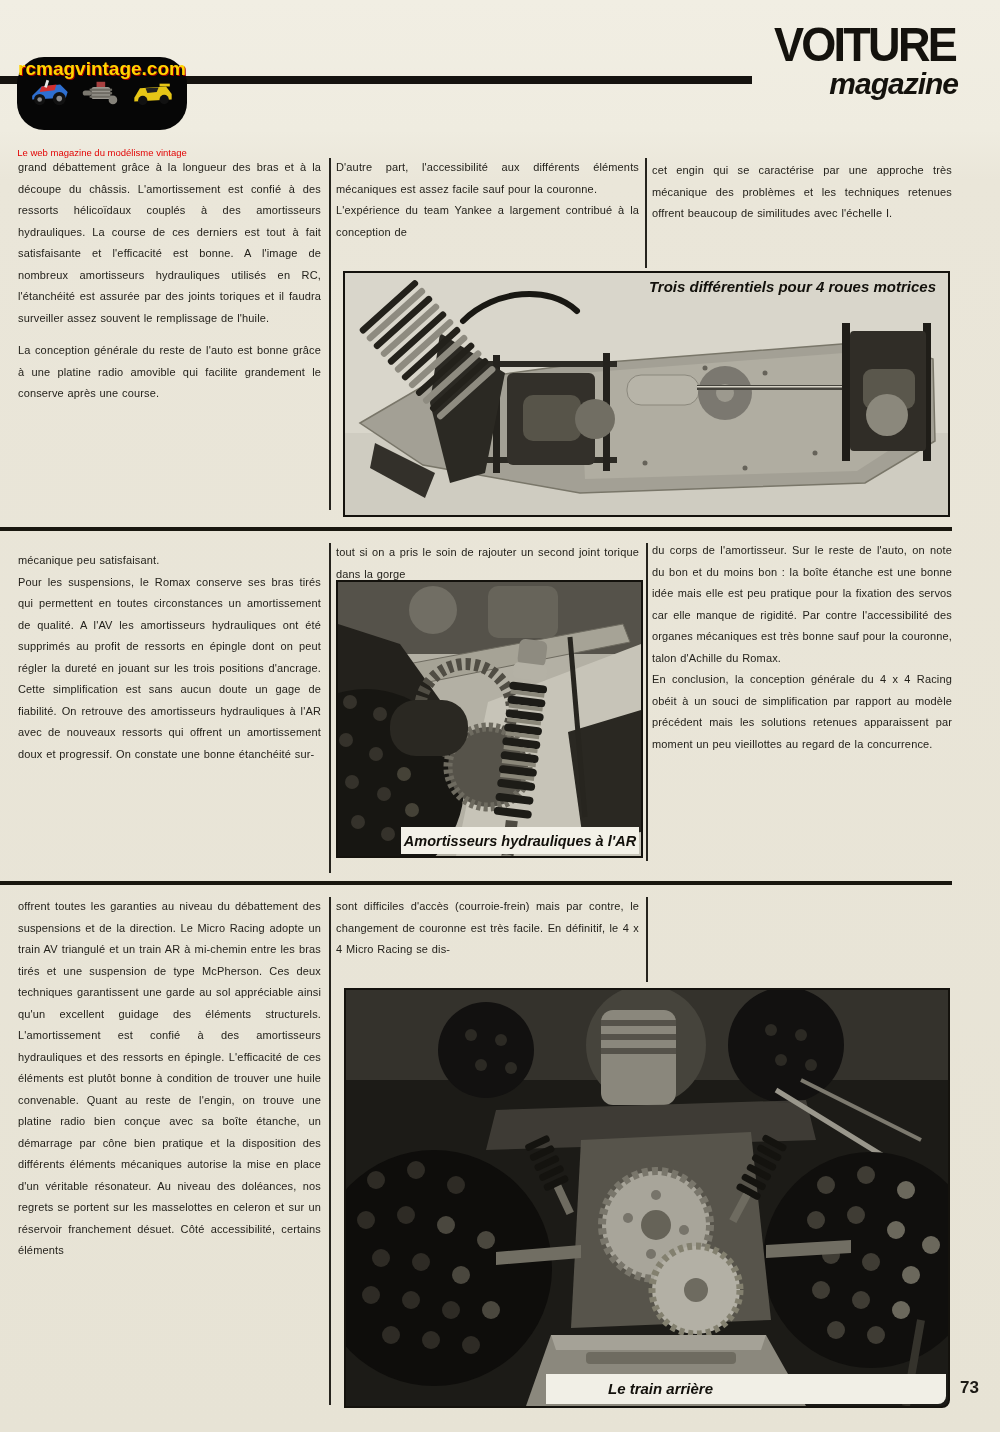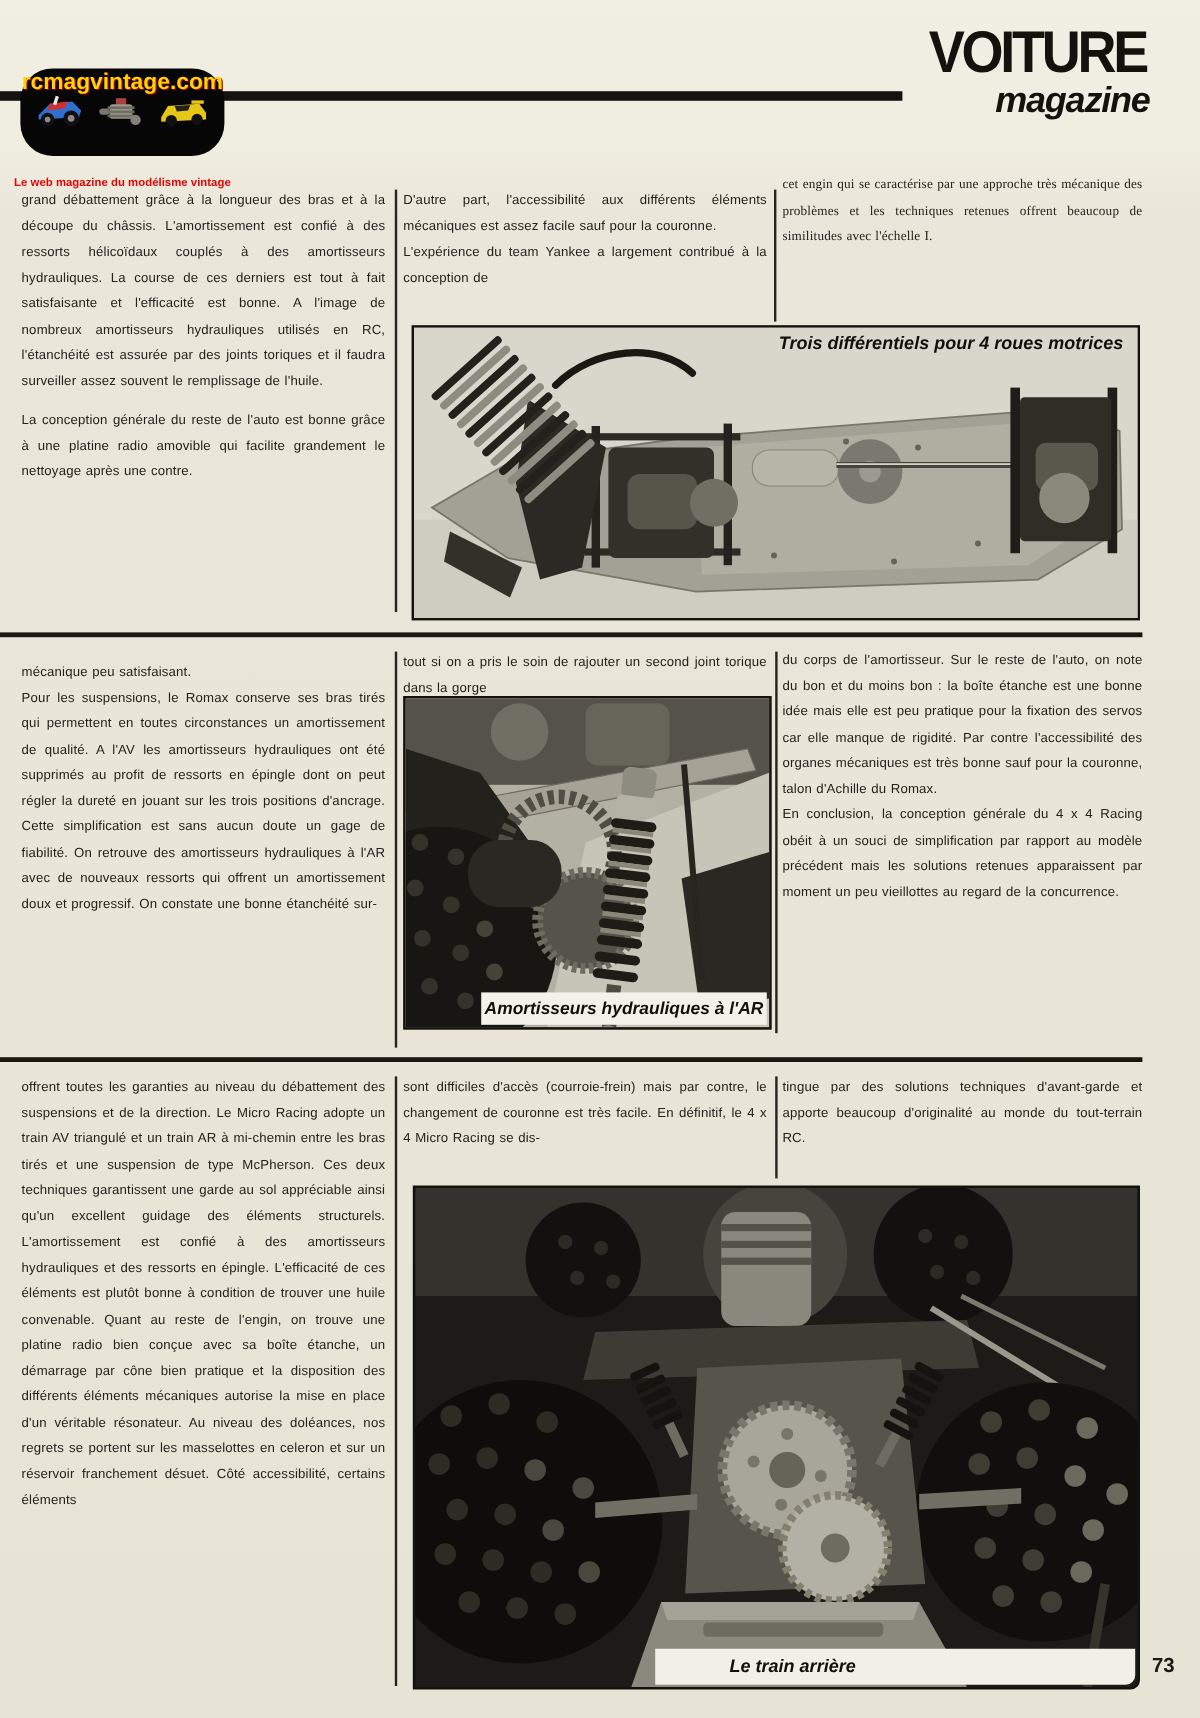--- a/index.html
+++ b/index.html
@@ -7,21 +7,21 @@
   .page{position:relative;width:1000px;height:1432px;overflow:hidden;
         background:linear-gradient(180deg,#f1eee3 0px,#efece0 130px,#eae6d9 180px,#e7e3d5 100%);}
   
   .mast-rule{position:absolute;left:0;top:76px;width:752px;height:8px;background:#15130f;}
   .sitelogo{position:absolute;left:17px;top:57px;width:170px;height:73px;background:#060606;
             z-index:3;display:flex;flex-direction:column;align-items:center;justify-content:space-between;
             padding:2px 3px;box-sizing:border-box;border-radius:27px;}
   .sitelogo-title{font-size:19px;font-weight:bold;color:#ffd400;letter-spacing:0px;line-height:20px;
                   text-shadow:1px 1px 0 #a80000;white-space:nowrap;}
   .sitelogo-icons{display:flex;gap:9px;align-items:center;height:30px;}
-  .sitelogo-tagline{font-size:9.5px;font-weight:bold;color:#e20505;line-height:11px;white-space:nowrap;margin-top:40px;}
+  .sitelogo-tagline{font-size:9.5px;font-weight:normal;color:#e20505;line-height:11px;white-space:nowrap;margin-top:40px;}
   .mast-title{position:absolute;left:690px;top:18px;width:265px;text-align:right;
               font-size:49px;font-weight:bold;color:#14120d;letter-spacing:-3px;
               transform:scaleX(.92);transform-origin:right;line-height:52px;}
   .mast-sub{position:absolute;left:690px;top:67px;width:268px;text-align:right;
             font-size:30px;font-weight:bold;font-style:italic;color:#14120d;letter-spacing:-1px;}
   
   .col{position:absolute;width:303px;text-align:justify;font-size:11px;line-height:21.5px;
        color:#24221c;letter-spacing:.15px;word-spacing:.5px;hyphens:auto;}
   .col p{margin:0;}
   .col p.gap{margin-top:11px;}
@@ -77,29 +77,29 @@
       </svg>
     </div>
     <div class="sitelogo-tagline">Le web magazine du modélisme vintage</div>
   </div>
 
   <div class="mast-title">VOITURE</div>
   <div class="mast-sub">magazine</div>
 
   <div class="col" style="left:18px;top:157px;">
     <p>grand débattement grâce à la longueur des bras et à la découpe du châssis. L'amortissement est confié à des ressorts hélicoïdaux couplés à des amortisseurs hydrauliques. La course de ces derniers est tout à fait satisfaisante et l'efficacité est bonne. A l'image de nombreux amortisseurs hydrauliques utilisés en RC, l'étanchéité est assurée par des joints toriques et il faudra surveiller assez souvent le remplissage de l'huile.</p>
-    <p class="gap">La conception générale du reste de l'auto est bonne grâce à une platine radio amovible qui facilite grandement le nettoyage après une contre.</p>
+    <p class="gap">La conception générale du reste de l'auto est bonne grâce à une platine radio amovible qui facilite grandement le conserve après une course.</p>
   </div>
   <div class="vr" style="left:329px;top:158px;height:352px;"></div>
   <div class="col" style="left:336px;top:157px;">
     <p>D'autre part, l'accessibilité aux différents éléments mécaniques est assez facile sauf pour la couronne.</p>
     <p>L'expérience du team Yankee a largement contribué à la conception de</p>
   </div>
   <div class="vr" style="left:645px;top:158px;height:110px;"></div>
-  <div class="col c3" style="left:652px;top:144px;font-family:Liberation Serif, serif;">
+  <div class="col c3" style="left:652px;top:160px;">
     <p>cet engin qui se caractérise par une approche très mécanique des problèmes et les techniques retenues offrent beaucoup de similitudes avec l'échelle I.</p>
   </div>
 
   <div class="ph" style="left:343px;top:271px;width:603px;height:242px;">
     <svg width="603" height="242" viewBox="0 0 603 242">
       <rect width="603" height="242" fill="#d9d6cb"></rect>
       <rect y="160" width="603" height="82" fill="#cfccc1"></rect>
       <polygon points="15,150 80,112 225,92 535,68 588,86 590,168 520,210 235,220 78,192" fill="#a3a095" stroke="#797669" stroke-width="1.5"></polygon>
       <polygon points="235,100 525,78 572,92 574,158 512,198 240,206" fill="#b0ada1"></polygon>
       <circle cx="300" cy="190" r="2.5" fill="#66635a"></circle>
@@ -221,23 +221,20 @@
   <div class="hr" style="top:881px;"></div>
 
   <div class="col" style="left:18px;top:896px;">
     <p>offrent toutes les garanties au niveau du débattement des suspensions et de la direction. Le Micro Racing adopte un train AV triangulé et un train AR à mi-chemin entre les bras tirés et une suspension de type McPherson. Ces deux techniques garantissent une garde au sol appréciable ainsi qu'un excellent guidage des éléments structurels. L'amortissement est confié à des amortisseurs hydrauliques et des ressorts en épingle. L'efficacité de ces éléments est plutôt bonne à condition de trouver une huile convenable. Quant au reste de l'engin, on trouve une platine radio bien conçue avec sa boîte étanche, un démarrage par cône bien pratique et la disposition des différents éléments mécaniques autorise la mise en place d'un véritable résonateur. Au niveau des doléances, nos regrets se portent sur les masselottes en celeron et sur un réservoir franchement désuet. Côté accessibilité, certains éléments</p>
   </div>
   <div class="vr" style="left:329px;top:897px;height:508px;"></div>
   <div class="col" style="left:336px;top:896px;">
     <p>sont difficiles d'accès (courroie-frein) mais par contre, le changement de couronne est très facile. En définitif, le 4 x 4 Micro Racing se dis-</p>
   </div>
   <div class="vr" style="left:646px;top:897px;height:85px;"></div>
-  <div class="col c3" style="left:652px;top:896px;">
-    <p>tingue par des solutions techniques d'avant-garde et apporte beaucoup d'originalité au monde du tout-terrain RC.</p>
-  </div>
 
   <div class="ph" style="left:344px;top:988px;width:602px;height:416px;background:#1c1b17;border-bottom-right-radius:8px;">
     <svg width="602" height="416" viewBox="0 0 602 416">
       <rect width="602" height="416" fill="#1c1b17"></rect>
       <rect width="602" height="90" fill="#34322c"></rect>
       <circle cx="300" cy="55" r="60" fill="#46443c"></circle>
       <circle cx="140" cy="60" r="48" fill="#121110"></circle>
       <circle cx="125" cy="45" r="6" fill="#2c2a24"></circle>
         <circle cx="155" cy="50" r="6" fill="#2c2a24"></circle>
       <circle cx="135" cy="75" r="6" fill="#2c2a24"></circle>

